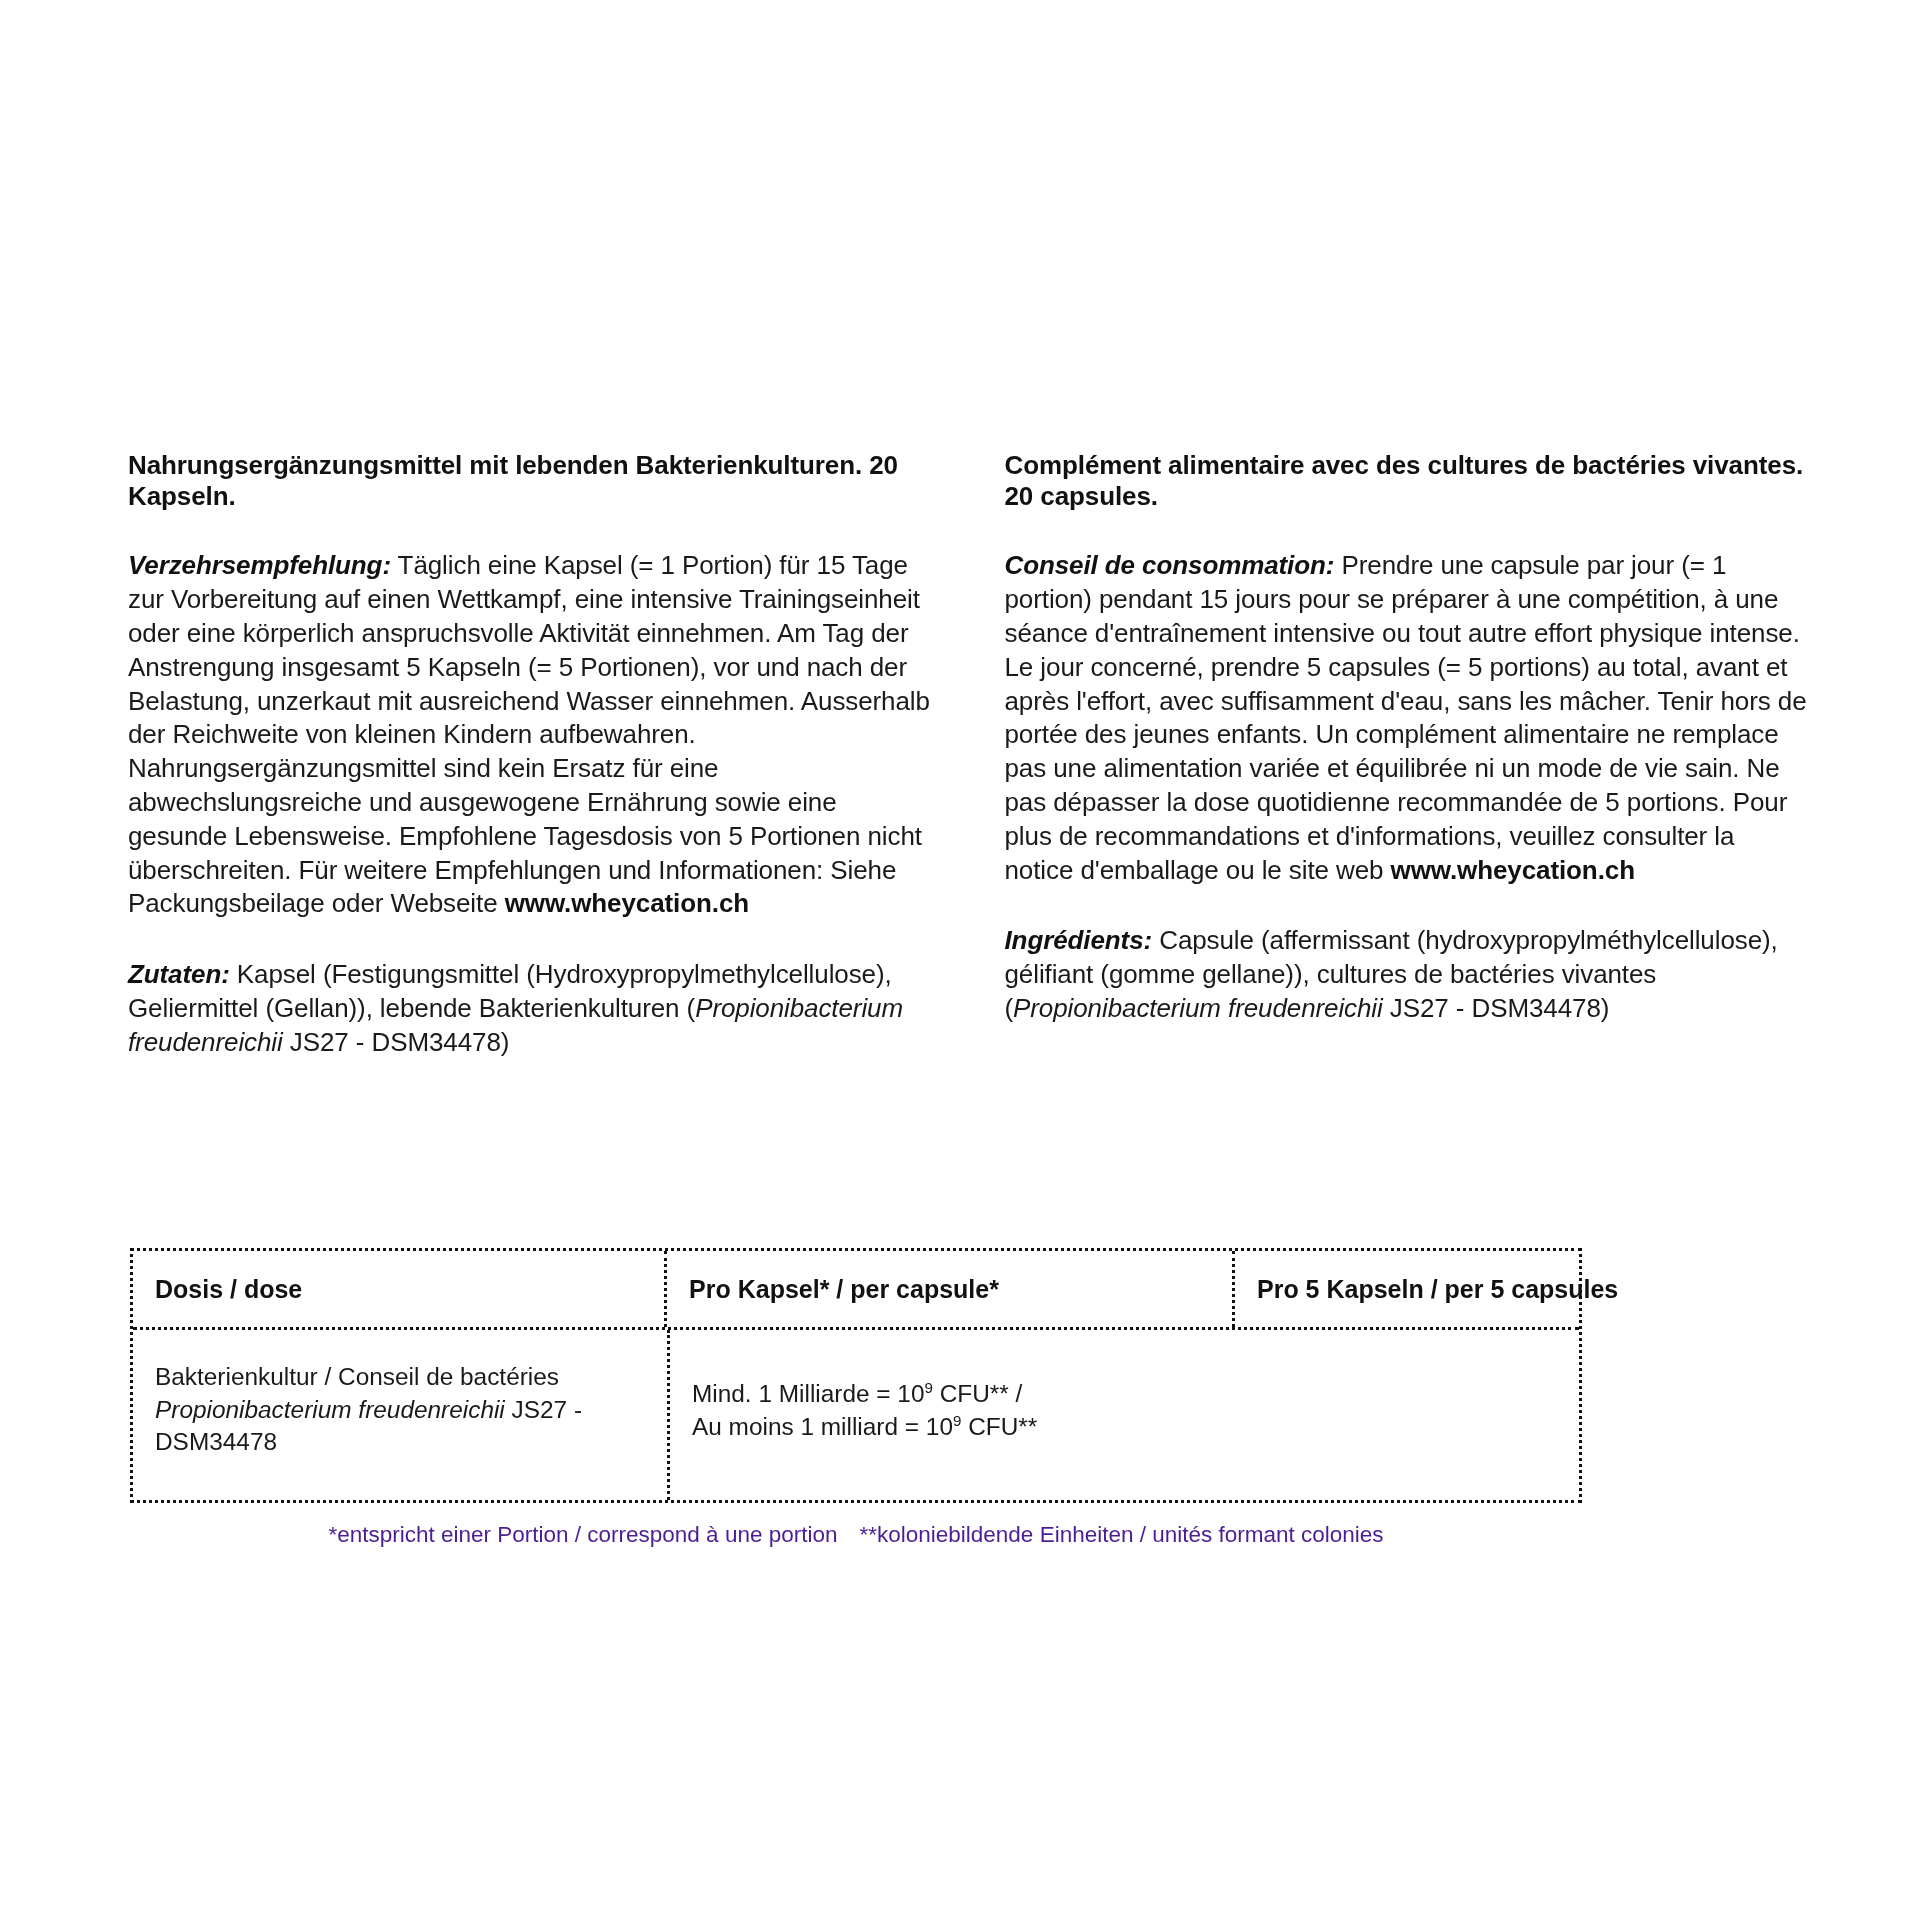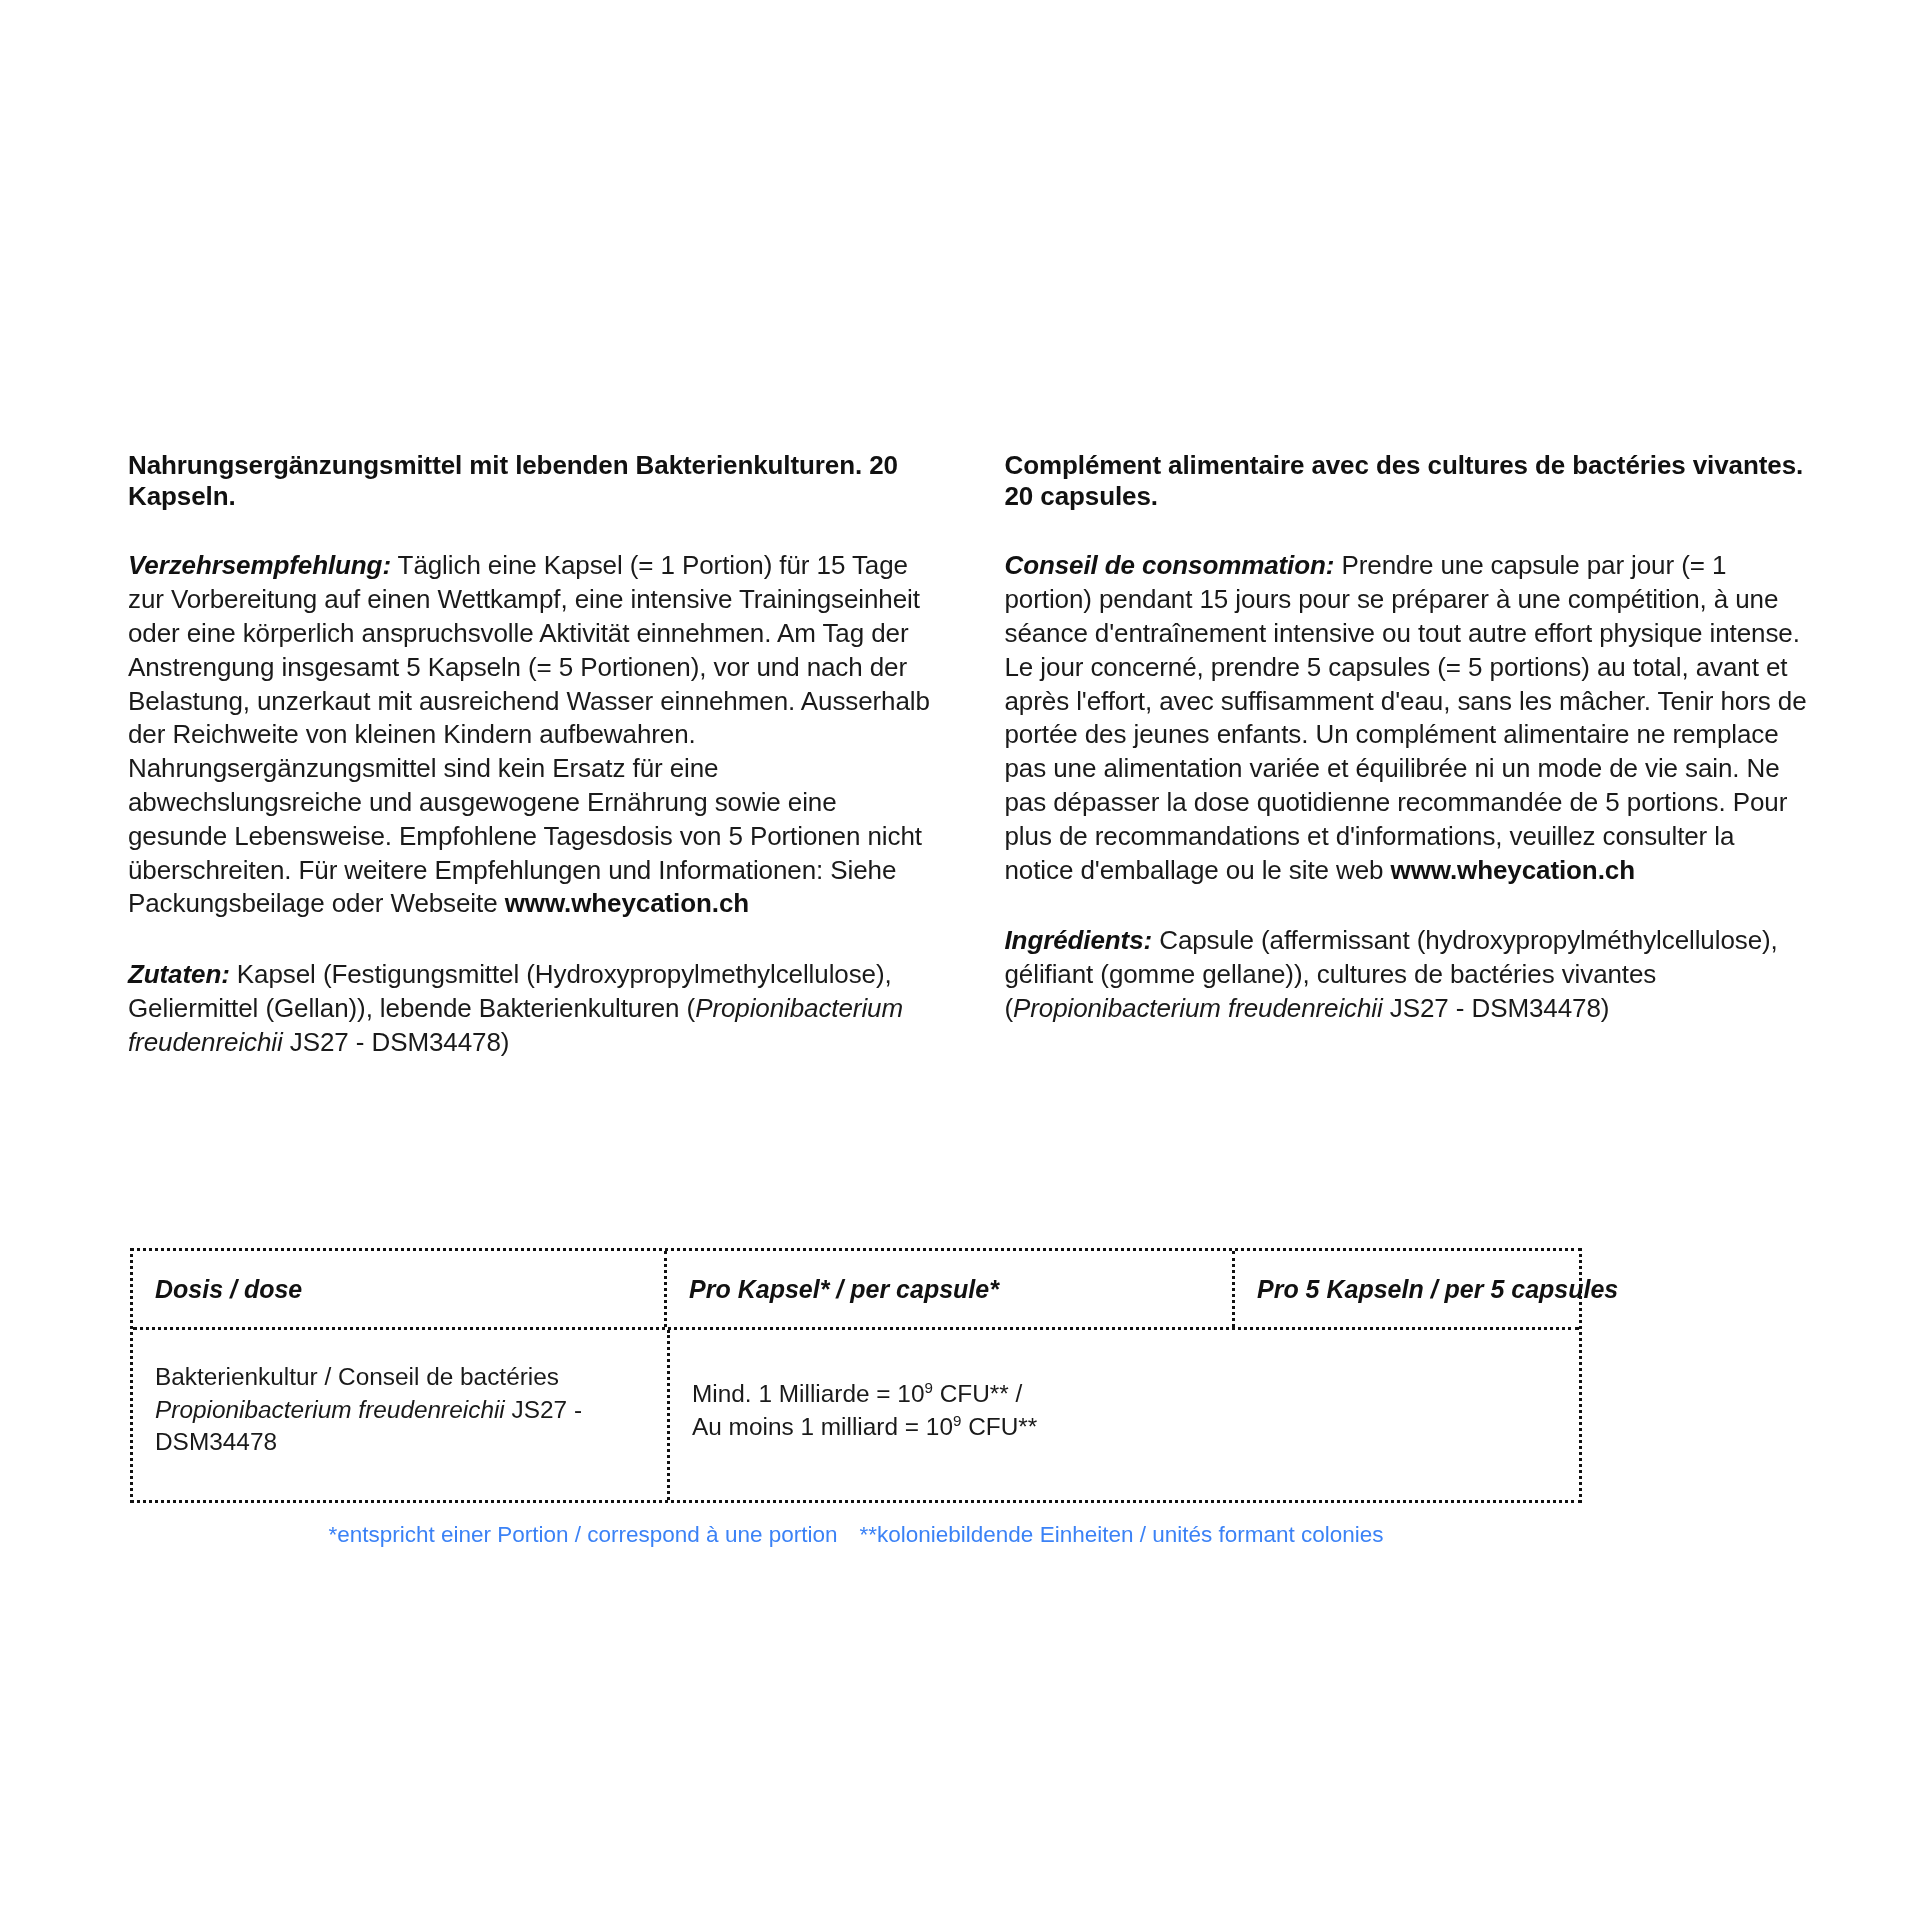--- a/index.html
+++ b/index.html
@@ -78,21 +78,20 @@
     border: 3.2px dotted #111111;
     display: flex;
     flex-direction: column;
   }
   .table-row {
     display: flex;
     box-sizing: border-box;
   }
   .table-row.head-row {
     border-bottom: 3.2px dotted #111111;
-    font-style: italic;
   }
   .cell {
     box-sizing: border-box;
     padding: 19px 22px 22px 22px;
     font-size: 24.4px;
     line-height: 1.34;
     color: #1a1a1a;
   }
   .cell.c1 { width: 534px; }
   .cell.c2 { width: 571px; border-left: 3.2px dotted #111111; }
@@ -130,21 +129,21 @@
 
   
   .footnotes {
     position: absolute;
     left: 130px;
     top: 1520px;
     width: 1452px;
     text-align: center;
     font-size: 22.5px;
     line-height: 1.3;
-    color: #3b82f6;
+    color: #4c1d95;
   }
   .footnotes .fn {
     display: inline;
     white-space: nowrap;
   }
   .footnotes .fn + .fn {
     margin-left: 22px;
   }
 </style>
 </head>

